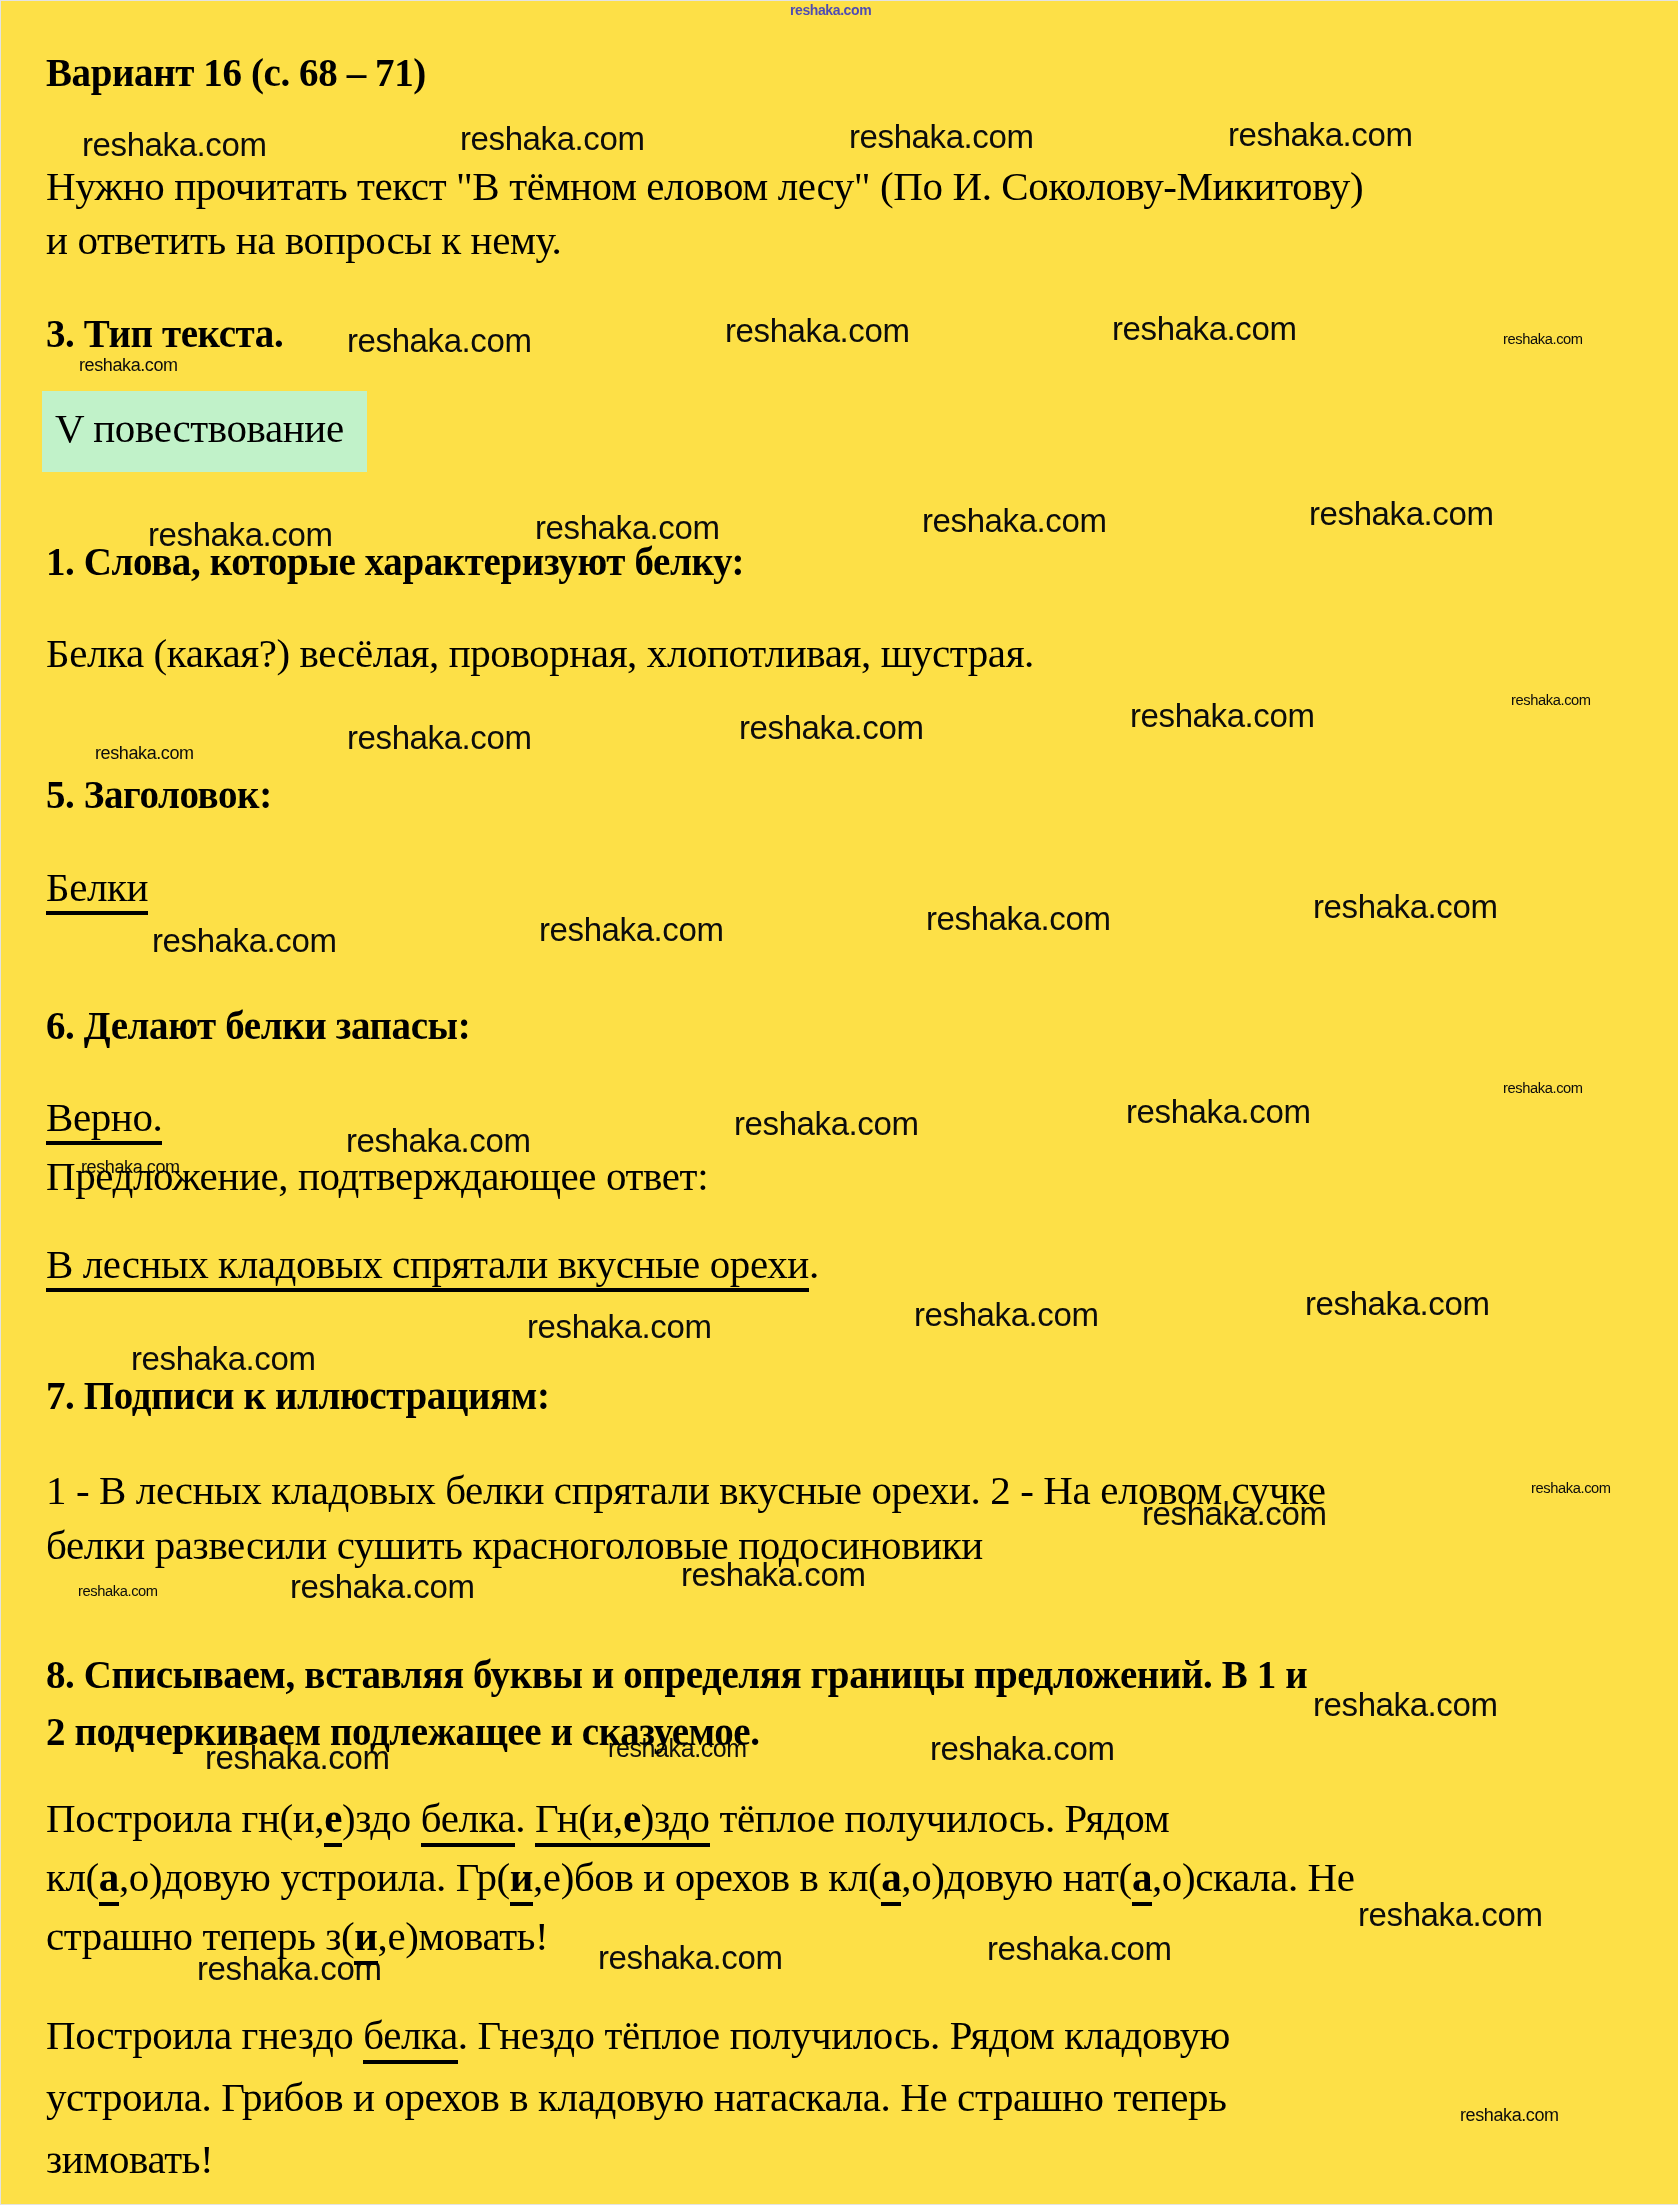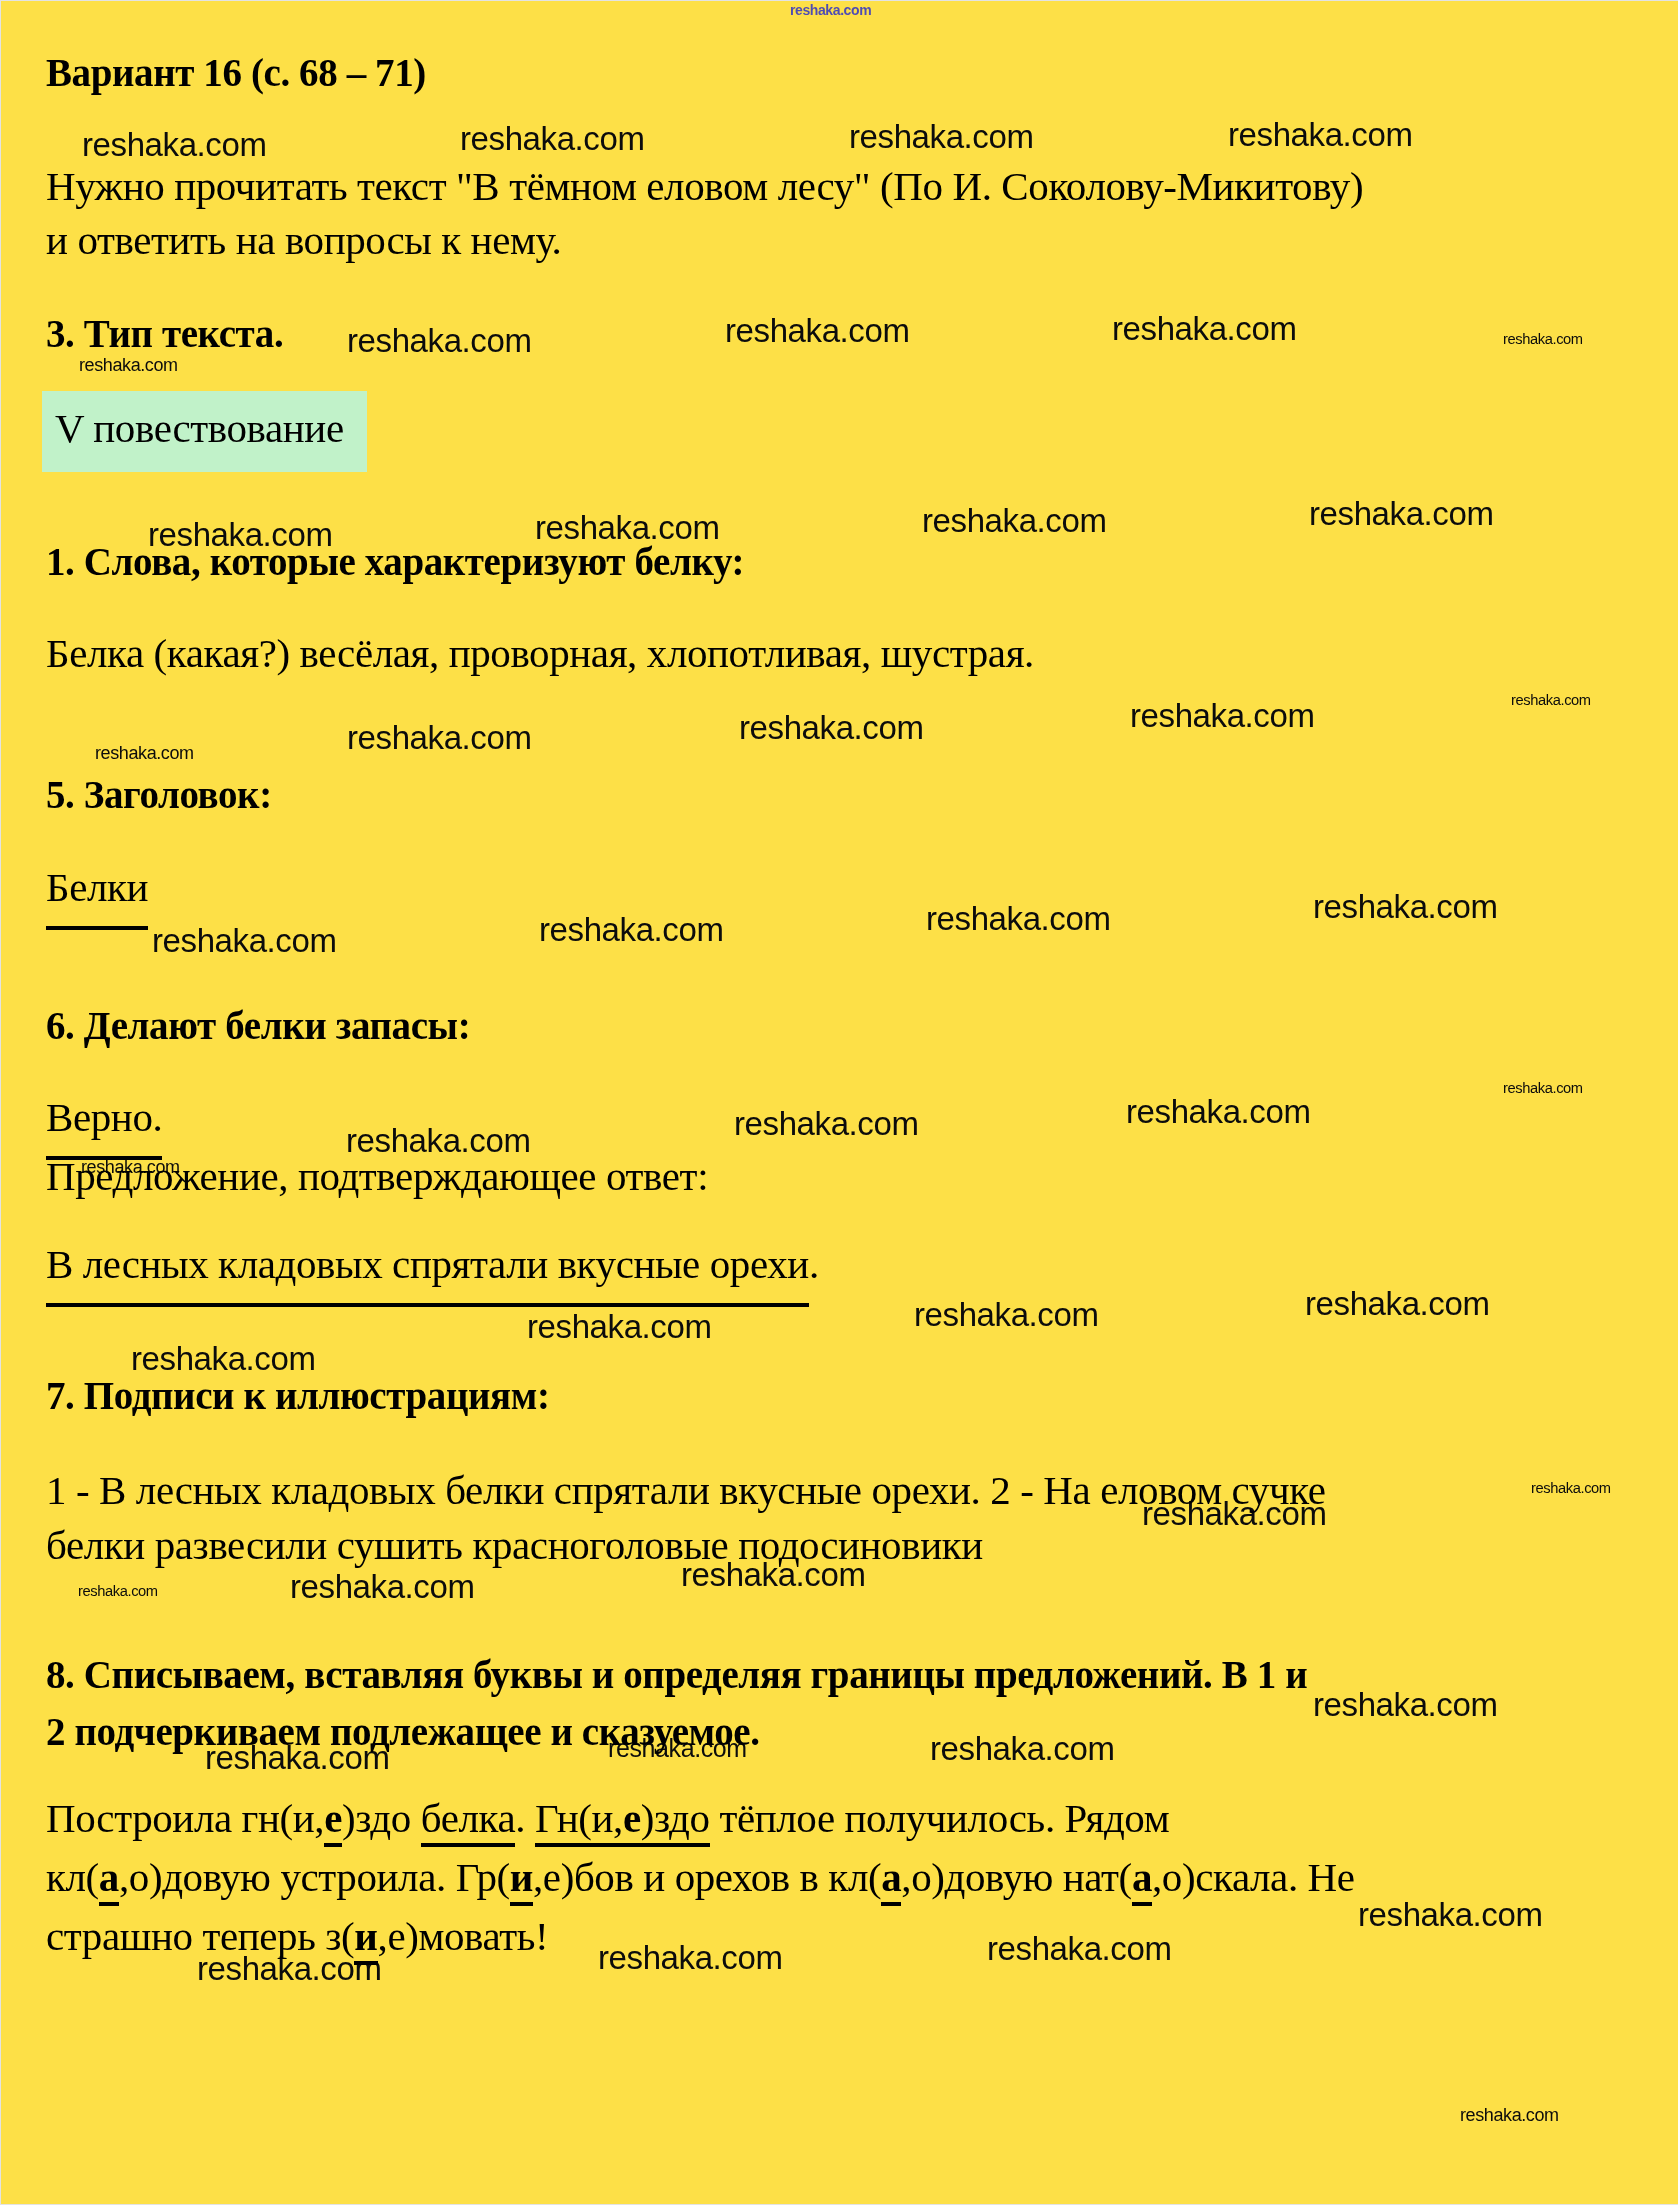--- a/index.html
+++ b/index.html
@@ -11,21 +11,21 @@
     box-sizing:border-box;
     overflow:hidden;
     font-family:"Liberation Serif", serif;
     color:#000;
   }
   .tb { position:absolute; white-space:nowrap; letter-spacing:-0.4px; }
   .h  { font-weight:700; font-size:39px; }
   .t  { font-size:41px; }
   .line { white-space:nowrap; }
 
-  .u-full { border-bottom:4.9px solid #000; padding-bottom:16px; }
+  .u-full { border-bottom:4.9px solid #000; padding-bottom:1px; }
   .seg-u  { border-bottom:4.1px solid #000; padding-bottom:1.6px; }
   .seg-b  { font-weight:700; }
 
   .highlight-box {
     position:absolute;
     padding:13px 23px 19.6px 13px;
     font-size:41px;
   }
 
   .wm {
@@ -135,15 +135,20 @@
     <div class="line">8. Списываем, вставляя буквы и определяя границы предложений. В 1 и</div>
     <div class="line">2 подчеркиваем подлежащее и сказуемое.</div>
   </div>
 
   <div class="tb t" style="left:45px;top:1788px;line-height:59px;">
     <div class="line"><span>Построила гн(и,</span><span class="seg-b seg-u">е</span><span>)здо </span><span class="seg-u">белка</span><span>. </span><span class="seg-u">Гн(и,</span><span class="seg-b seg-u">е</span><span class="seg-u">)здо</span><span> тёплое получилось. Рядом</span></div>
     <div class="line"><span>кл(</span><span class="seg-b seg-u">а</span><span>,о)довую устроила. Гр(</span><span class="seg-b seg-u">и</span><span>,е)бов и орехов в кл(</span><span class="seg-b seg-u">а</span><span>,о)довую нат(</span><span class="seg-b seg-u">а</span><span>,о)скала. Не</span></div>
     <div class="line"><span>страшно теперь з(</span><span class="seg-b seg-u">и</span><span>,е)мовать!</span></div>
   </div>
 
+  <div class="tb t" style="left:45px;top:2003px;line-height:62px;">
+    <div class="line"><span>Построила гнездо </span><span class="seg-u">белка</span><span>. Гнездо тёплое получилось. Рядом кладовую</span></div>
+    <div class="line"><span>устроила. Грибов и орехов в кладовую натаскала. Не страшно теперь</span></div>
+    <div class="line"><span>зимовать!</span></div>
+  </div>
 
 </div>
 
 
 </body></html>

